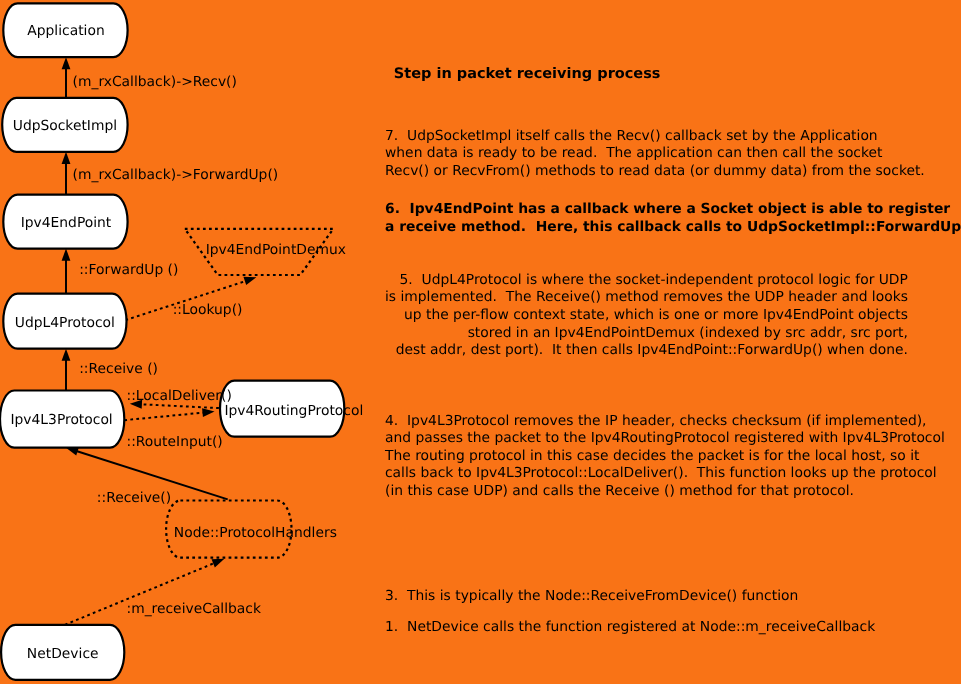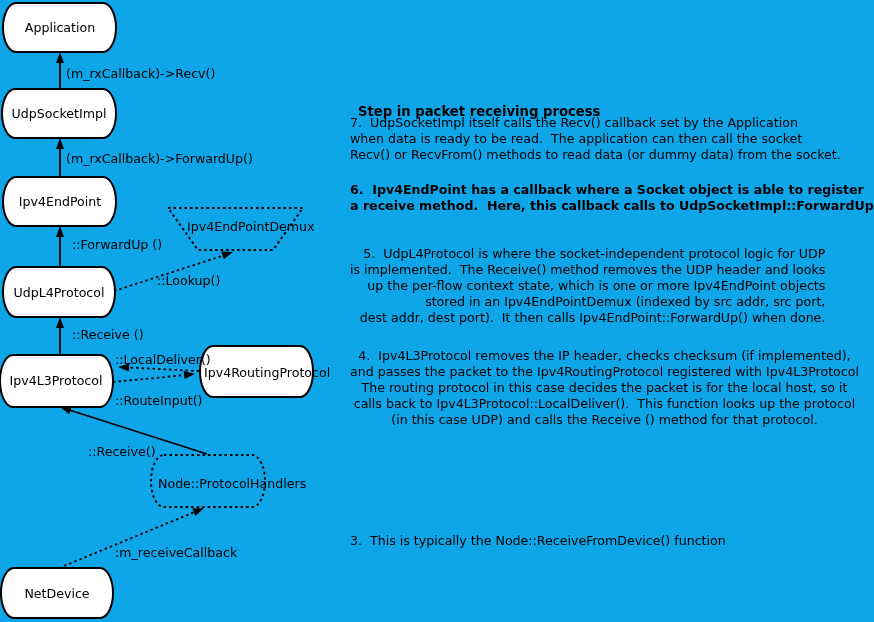--- a/index.html
+++ b/index.html
@@ -9,21 +9,21 @@
     width: 874px;
     height: 622px;
     overflow: hidden;
     font-family: "DejaVu Sans", sans-serif;
     color: #000000;
   }
   .stage {
     position: relative;
     width: 874px;
     height: 622px;
-    background: #0ea5e9;
+    background: #f97316;
   }
   .diagram-svg {
     position: absolute;
     left: 0;
     top: 0;
   }
   .diagram-svg text {
     font-family: "DejaVu Sans", sans-serif;
     font-size: 12.6px;
     fill: #000000;
@@ -35,34 +35,33 @@
     width: 524px;
     height: 622px;
   }
   .panel-title {
     position: absolute;
     left: 8px;
     top: 60px;
     font-size: 13.2px;
     font-weight: bold;
     white-space: pre;
-    margin-top: 44px;
   }
   .step {
     position: absolute;
     left: 0;
     font-size: 12.6px;
     line-height: 16px;
     white-space: pre;
     margin-top: 22px;
   }
   .step-7 { top: 93px; }
   .step-6 { top: 160px; font-weight: bold; }
   .step-5 { top: 224px; text-align: right; }
-  .step-4 { top: 326px; text-align: center; }
+  .step-4 { top: 352px; }
   .step-3 { top: 446px; }
   .step-2 { top: 511px; }
   .step-1 { top: 540px; }
 
   .node-outline {
     fill: #ffffff;
     stroke: #000000;
     stroke-width: 2;
   }
   .node-outline-dotted {
@@ -172,15 +171,16 @@
 is implemented.  The Receive() method removes the UDP header and looks
 up the per-flow context state, which is one or more Ipv4EndPoint objects
 stored in an Ipv4EndPointDemux (indexed by src addr, src port,
 dest addr, dest port).  It then calls Ipv4EndPoint::ForwardUp() when done.</div>
     <div class="step step-4">4.  Ipv4L3Protocol removes the IP header, checks checksum (if implemented),
 and passes the packet to the Ipv4RoutingProtocol registered with Ipv4L3Protocol
 The routing protocol in this case decides the packet is for the local host, so it
 calls back to Ipv4L3Protocol::LocalDeliver().  This function looks up the protocol
 (in this case UDP) and calls the Receive () method for that protocol.</div>
     <div class="step step-2">3.  This is typically the Node::ReceiveFromDevice() function</div>
+    <div class="step step-1">1.  NetDevice calls the function registered at Node::m_receiveCallback</div>
   </div>
 
 </div>
 
 </body></html>

